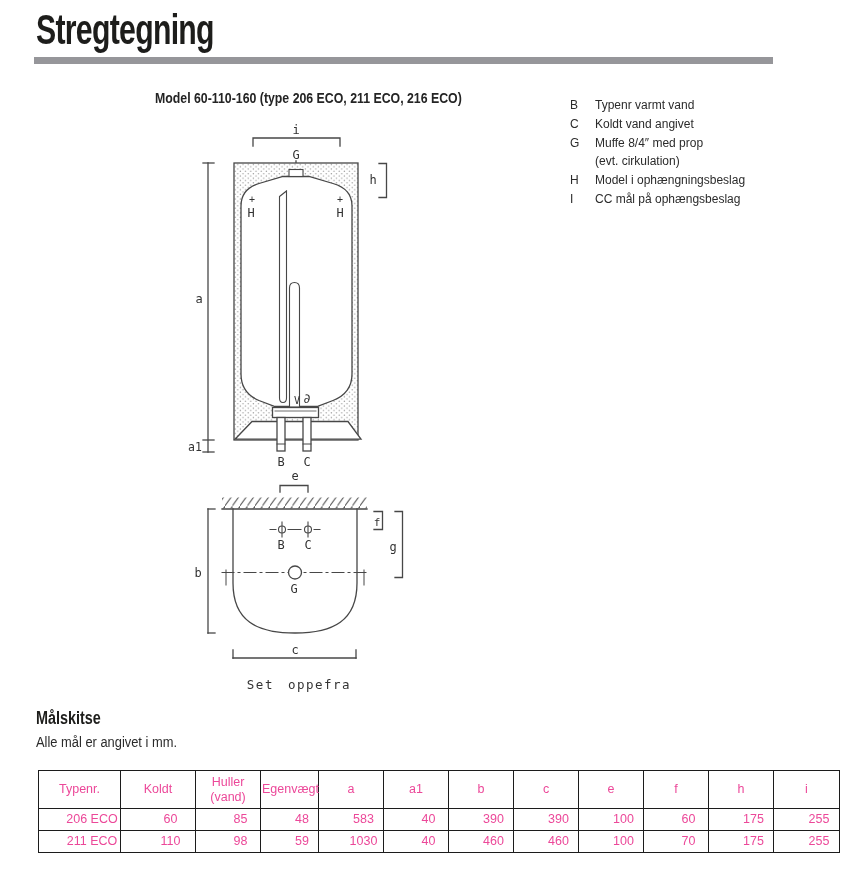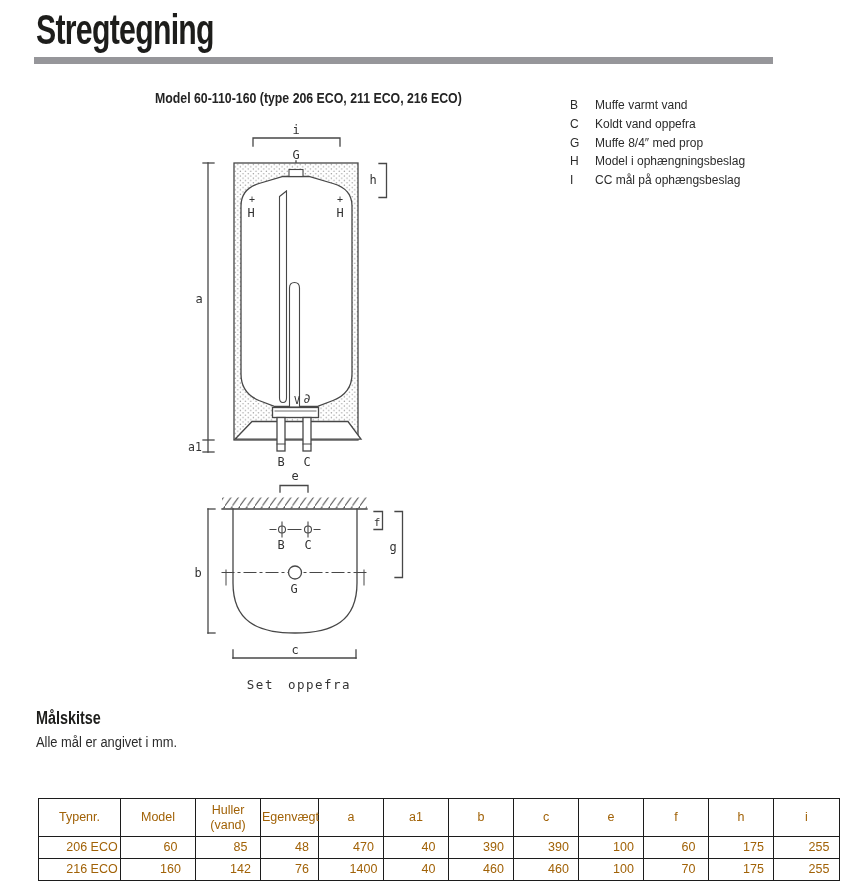--- a/index.html
+++ b/index.html
@@ -12,46 +12,50 @@
   .drawing-title{left:155px;top:90px;font-size:14px;font-weight:bold;color:#242424;
        transform:scaleX(0.88);transform-origin:left top;white-space:nowrap;}
   .legend{left:570px;top:96px;font-size:12px;color:#2b2b2b;}
   .legend-row{display:flex;line-height:18.8px;}
   .legend-key{width:25px;flex:0 0 25px;}
   .section-heading{left:36px;top:708px;font-size:18px;font-weight:bold;color:#1d1d1b;
        transform:scaleX(0.8);transform-origin:left top;white-space:nowrap;}
   .section-note{left:36px;top:734px;font-size:14px;color:#2b2b2b;
        transform:scaleX(0.92);transform-origin:left top;white-space:nowrap;}
   table.dims{left:38px;top:770px;width:801px;border-collapse:collapse;table-layout:fixed;
-       font-size:12.5px;color:#a16207;margin-top:28px;}
+       font-size:12.5px;color:#ec4899;}
   table.dims td{border:1.4px solid #1c1c1c;text-align:center;vertical-align:middle;
        padding:1px 1px;line-height:1.2;}
   table.dims tr.hdr td{height:35px;}
   table.dims tr.row td{height:19px;padding-left:26px;}
   svg text{font-family:"DejaVu Sans Mono",monospace;fill:#333;stroke:none;}
 </style>
 </head>
 <body>
 
 <div class="abs page-title">Stregtegning</div>
 <div class="abs rule"></div>
 <div class="abs drawing-title">Model 60-110-160 (type 206 ECO, 211 ECO, 216 ECO)</div>
 
 <div class="abs legend">
   <div class="legend-row">
     <span class="legend-key">B</span>
-    <span>Muffe varmt vand</span>
+    <span>Typenr varmt vand</span>
   </div>
   <div class="legend-row">
     <span class="legend-key">C</span>
-    <span>Koldt vand oppefra</span>
+    <span>Koldt vand angivet</span>
   </div>
   <div class="legend-row">
     <span class="legend-key">G</span>
     <span>Muffe 8/4″ med prop</span>
+  </div>
+  <div class="legend-row">
+    <span class="legend-key"></span>
+    <span>(evt. cirkulation)</span>
   </div>
   <div class="legend-row">
     <span class="legend-key">H</span>
     <span>Model i ophængningsbeslag</span>
   </div>
   <div class="legend-row">
     <span class="legend-key">I</span>
     <span>CC mål på ophængsbeslag</span>
   </div>
 </div>
@@ -161,21 +165,21 @@
       <col style="width:65px">
       <col style="width:66px">
   </colgroup>
   <tbody>
       <tr class="hdr">
     <td>
           <div>Typenr.</div>
           <div></div>
         </td>
     <td>
-          <div>Model</div>
+          <div>Koldt</div>
           <div></div>
         </td>
     <td>
           <div>Huller</div>
           <div>(vand)</div>
         </td>
     <td>
           <div>Egenvægt</div>
           <div></div>
         </td>
@@ -210,35 +214,35 @@
     <td>
           <div>i</div>
           <div></div>
         </td>
   </tr>
   <tr class="row">
     <td>206 ECO</td>
     <td>60</td>
     <td>85</td>
     <td>48</td>
-    <td>470</td>
+    <td>583</td>
     <td>40</td>
     <td>390</td>
     <td>390</td>
     <td>100</td>
     <td>60</td>
     <td>175</td>
     <td>255</td>
   </tr>
   <tr class="row">
-    <td>216 ECO</td>
-    <td>160</td>
-    <td>142</td>
-    <td>76</td>
-    <td>1400</td>
+    <td>211 ECO</td>
+    <td>110</td>
+    <td>98</td>
+    <td>59</td>
+    <td>1030</td>
     <td>40</td>
     <td>460</td>
     <td>460</td>
     <td>100</td>
     <td>70</td>
     <td>175</td>
     <td>255</td>
   </tr>
 </tbody>
   </table>

